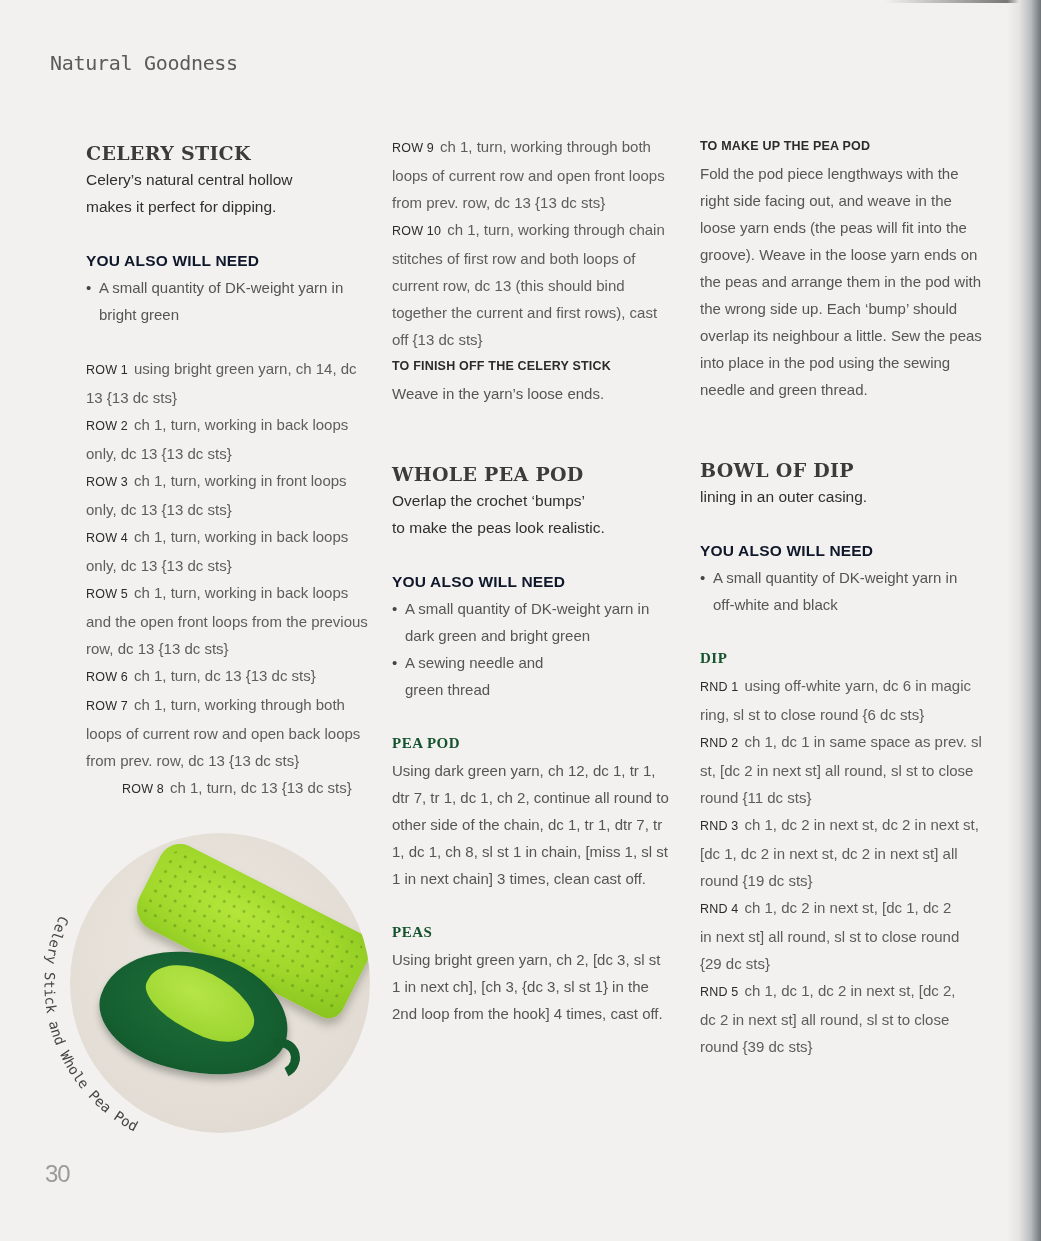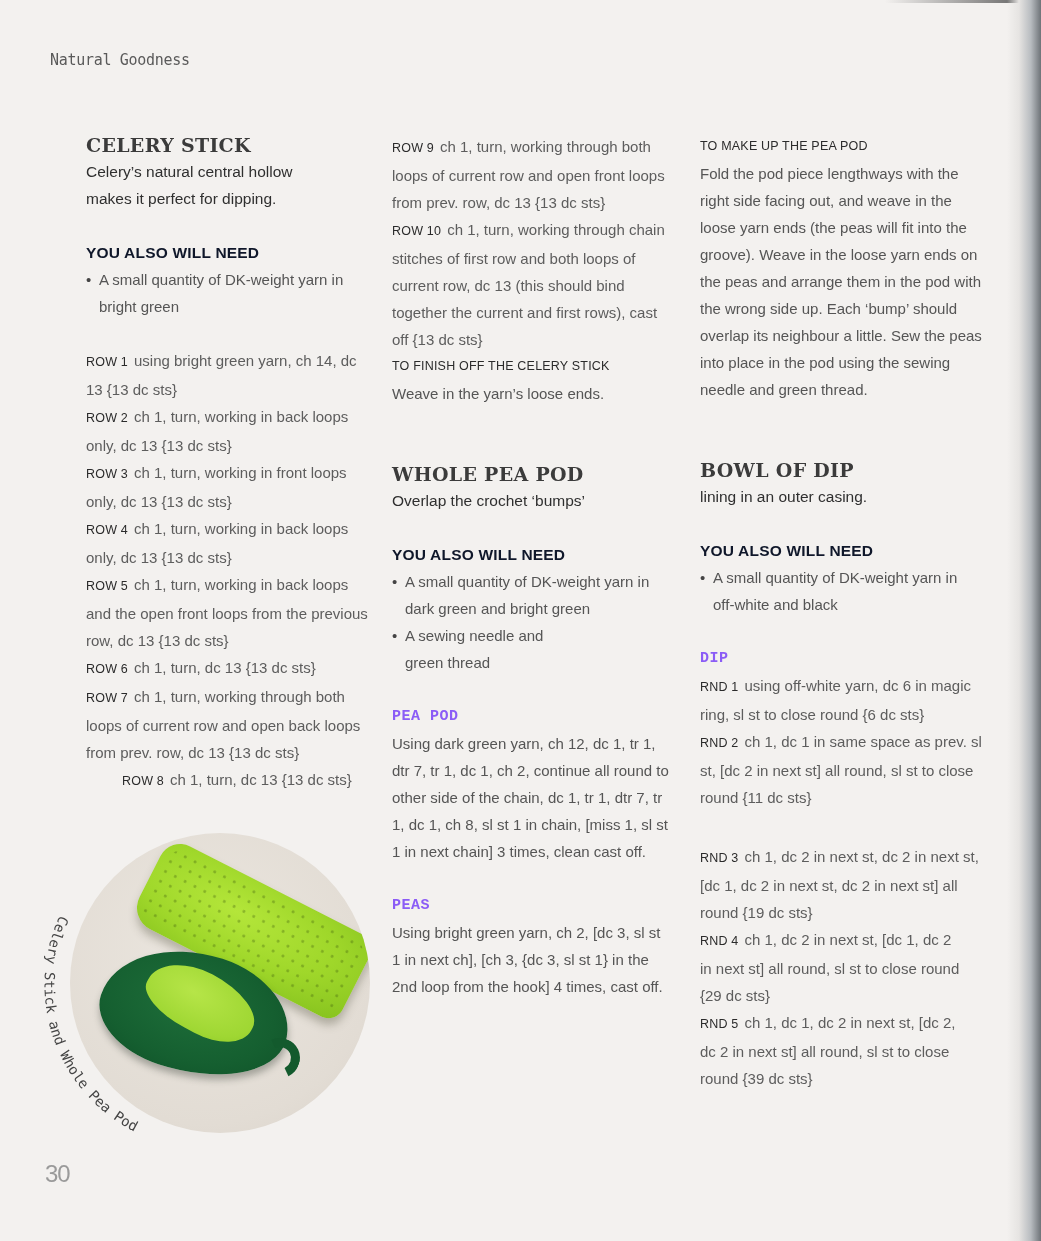--- a/index.html
+++ b/index.html
@@ -14,24 +14,24 @@
       position: absolute; top: 0; right: 0; width: 34px; height: 1241px;
       background: linear-gradient(to right, rgba(243,241,239,0) 0%, #e6e4e2 35%, #b8bcc0 70%, #6e7378 100%);
     }
     .top-edge {
       position: absolute; top: 0; left: 0; width: 1041px; height: 3px;
       background: linear-gradient(to right, rgba(0,0,0,0) 85%, #555 100%);
     }
     .running-head {
       position: absolute; left: 50px; top: 51px;
       font-family: "DejaVu Sans Mono", "Liberation Mono", monospace;
-      font-size: 15px; color: #5a5a5a; letter-spacing: -0.3px;
+      font-size: 20px; color: #5a5a5a; letter-spacing: -0.3px;
     }
     .col { position: absolute; width: 300px; }
-    .col-left { left: 86px; top: 132px; }
+    .col-left { left: 86px; top: 140px; }
     .col-mid { left: 392px; top: 133px; }
     .col-right { left: 700px; top: 133px; }
 
     .title {
       font-family: "DejaVu Serif", "Liberation Serif", serif;
       font-weight: bold; font-size: 19px; color: #3b3b3b;
       letter-spacing: 0.3px; line-height: 26px;
     }
     .intro {
       font-size: 15.5px; color: #2f2f2f; line-height: 27px;
@@ -42,31 +42,31 @@
     }
     ul.bullets { list-style: none; }
     ul.bullets li {
       position: relative; padding-left: 13px;
       font-size: 15px; color: #555; line-height: 27px;
     }
     ul.bullets li::before {
       content: "\2022"; position: absolute; left: 0; top: 0; color: #444;
     }
     .subhead {
-      font-family: Liberation Mono, monospace;
-      font-size: 15px; color: #8b5cf6; line-height: 27px; letter-spacing: 0.5px;
+      font-family: Liberation Serif, serif;
+      font-size: 15px; color: #14532d; line-height: 27px; letter-spacing: 0.5px;
     }
     .step {
       font-size: 15px; color: #5d5d5d; line-height: 27px;
     }
     .step .lbl {
       font-weight: normal; font-size: 12.5px; color: #2b2b2b; margin-right: 6px; letter-spacing: 0.2px;
     }
     .caps-head {
-      font-weight: normal; font-size: 12.5px; color: #2b2b2b; line-height: 27px; letter-spacing: 0.2px;
+      font-weight: bold; font-size: 12.5px; color: #2b2b2b; line-height: 27px; letter-spacing: 0.2px;
     }
     .para { font-size: 15px; color: #555; line-height: 27px; }
 
     .photo {
       position: absolute; left: 70px; top: 833px; width: 300px; height: 300px;
       border-radius: 50%;
       background: radial-gradient(circle at 45% 40%, #ebe6df 0%, #e2dcd4 70%, #d9d2c9 100%);
       overflow: hidden;
     }
     .celery {
@@ -160,20 +160,21 @@
   </div>
   <div class="step" style="width:282px;">
     <span class="lbl">ROW 10</span><span>ch 1, turn, working through chain stitches of first row and both loops of current row, dc 13 (this should bind together the current and first rows), cast off {13 dc sts}</span>
   </div>
   <div class="caps-head">TO FINISH OFF THE CELERY STICK</div>
   <p class="para">Weave in the yarn’s loose ends.</p>
 
   <div style="height:54px;"></div>
   <h2 class="title">WHOLE PEA POD</h2>
   <p class="intro">Overlap the crochet ‘bumps’</p>
+  <p class="intro">to make the peas look realistic.</p>
   <h3 class="need-head">YOU ALSO WILL NEED</h3>
   <ul class="bullets">
     <li style="width:258px;">A small quantity of DK-weight yarn in dark green and bright green</li>
     <li style="width:185px;">A sewing needle and green thread</li>
   </ul>
   <div style="height:27px;"></div>
   <h4 class="subhead">PEA POD</h4>
   <p class="para" style="width:285px;">Using dark green yarn, ch 12, dc 1, tr 1, dtr 7, tr 1, dc 1, ch 2, continue all round to other side of the chain, dc 1, tr 1, dtr 7, tr 1, dc 1, ch 8, sl st 1 in chain, [miss 1, sl st 1 in next chain] 3 times, clean cast off.</p>
   <div style="height:27px;"></div>
   <h4 class="subhead">PEAS</h4>
@@ -192,21 +193,21 @@
     <li style="width:258px;">A small quantity of DK-weight yarn in off-white and black</li>
   </ul>
   <div style="height:27px;"></div>
   <h4 class="subhead">DIP</h4>
   <div class="step" style="width:272px;">
     <span class="lbl">RND 1</span><span>using off-white yarn, dc 6 in magic ring, sl st to close round {6 dc sts}</span>
   </div>
   <div class="step" style="width:290px;">
     <span class="lbl">RND 2</span><span>ch 1, dc 1 in same space as prev. sl st, [dc 2 in next st] all round, sl st to close round {11 dc sts}</span>
   </div>
-  <div class="step" style="width:285px;margin-top:32px;">
+  <div class="step" style="width:285px;">
     <span class="lbl">RND 3</span><span>ch 1, dc 2 in next st, dc 2 in next st, [dc 1, dc 2 in next st, dc 2 in next st] all round {19 dc sts}</span>
   </div>
   <div class="step" style="width:260px;">
     <span class="lbl">RND 4</span><span>ch 1, dc 2 in next st, [dc 1, dc 2 in next st] all round, sl st to close round {29 dc sts}</span>
   </div>
   <div class="step" style="width:260px;">
     <span class="lbl">RND 5</span><span>ch 1, dc 1, dc 2 in next st, [dc 2, dc 2 in next st] all round, sl st to close round {39 dc sts}</span>
   </div>
 </section>
 

